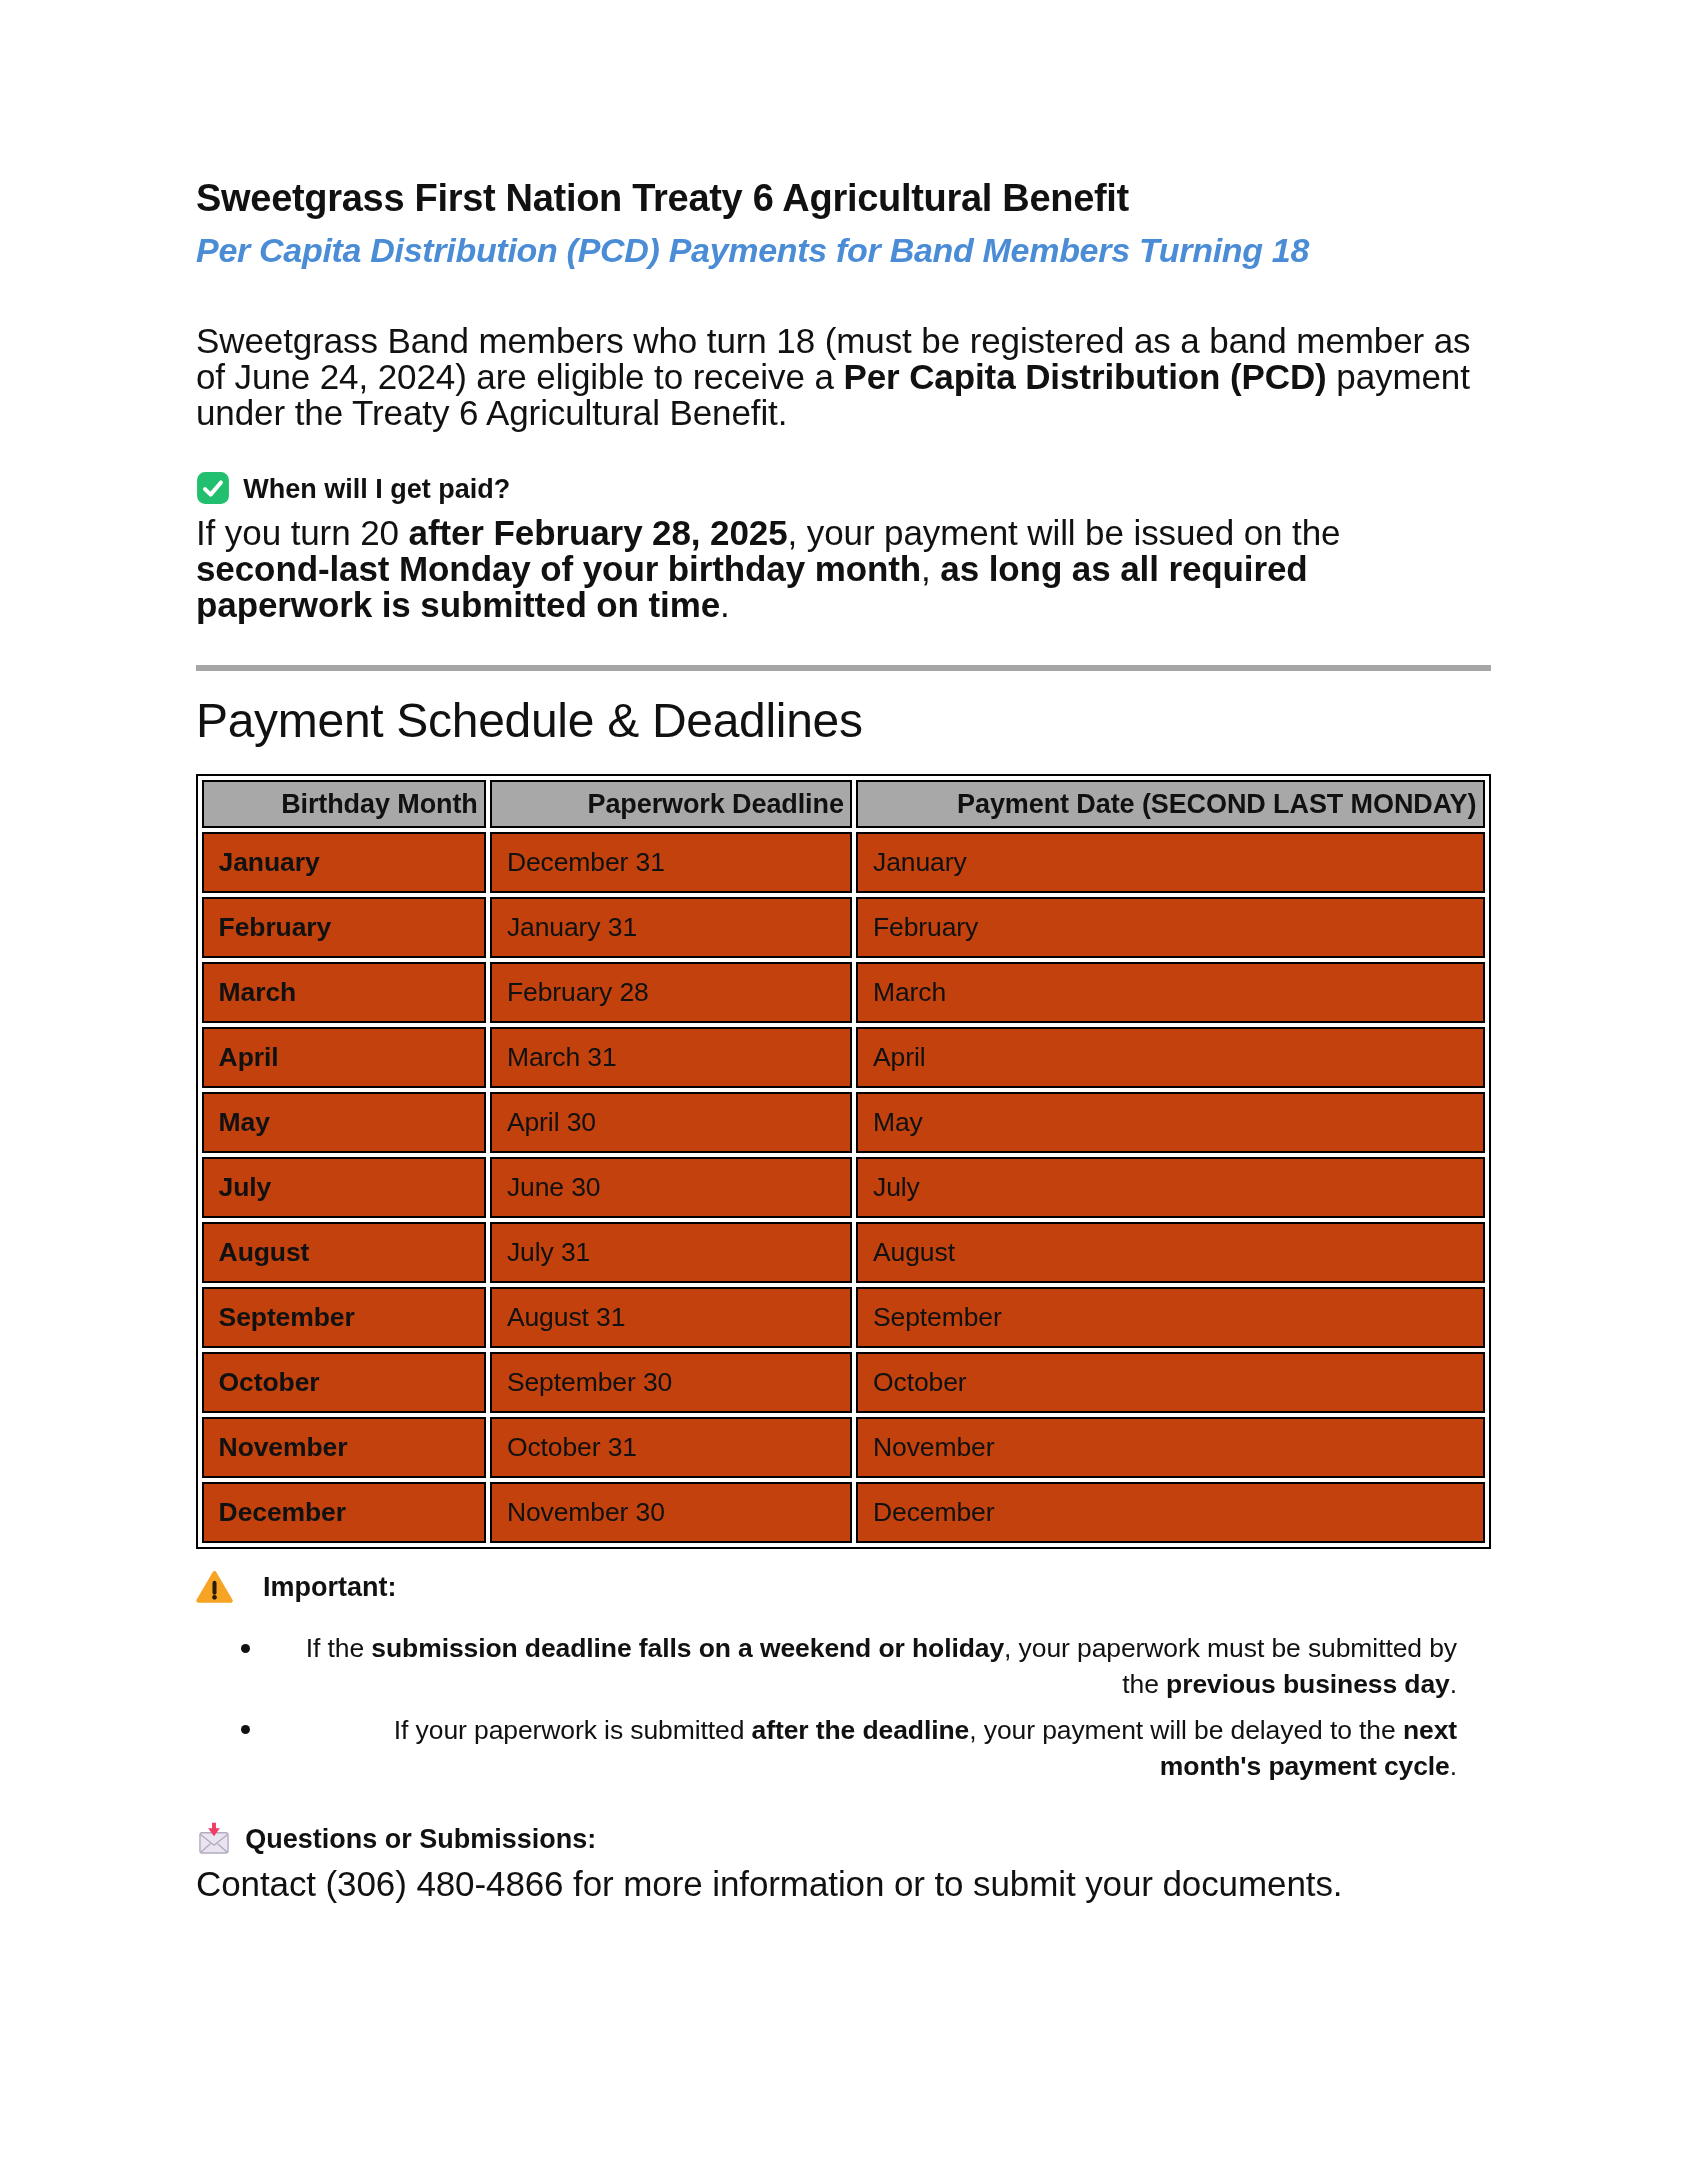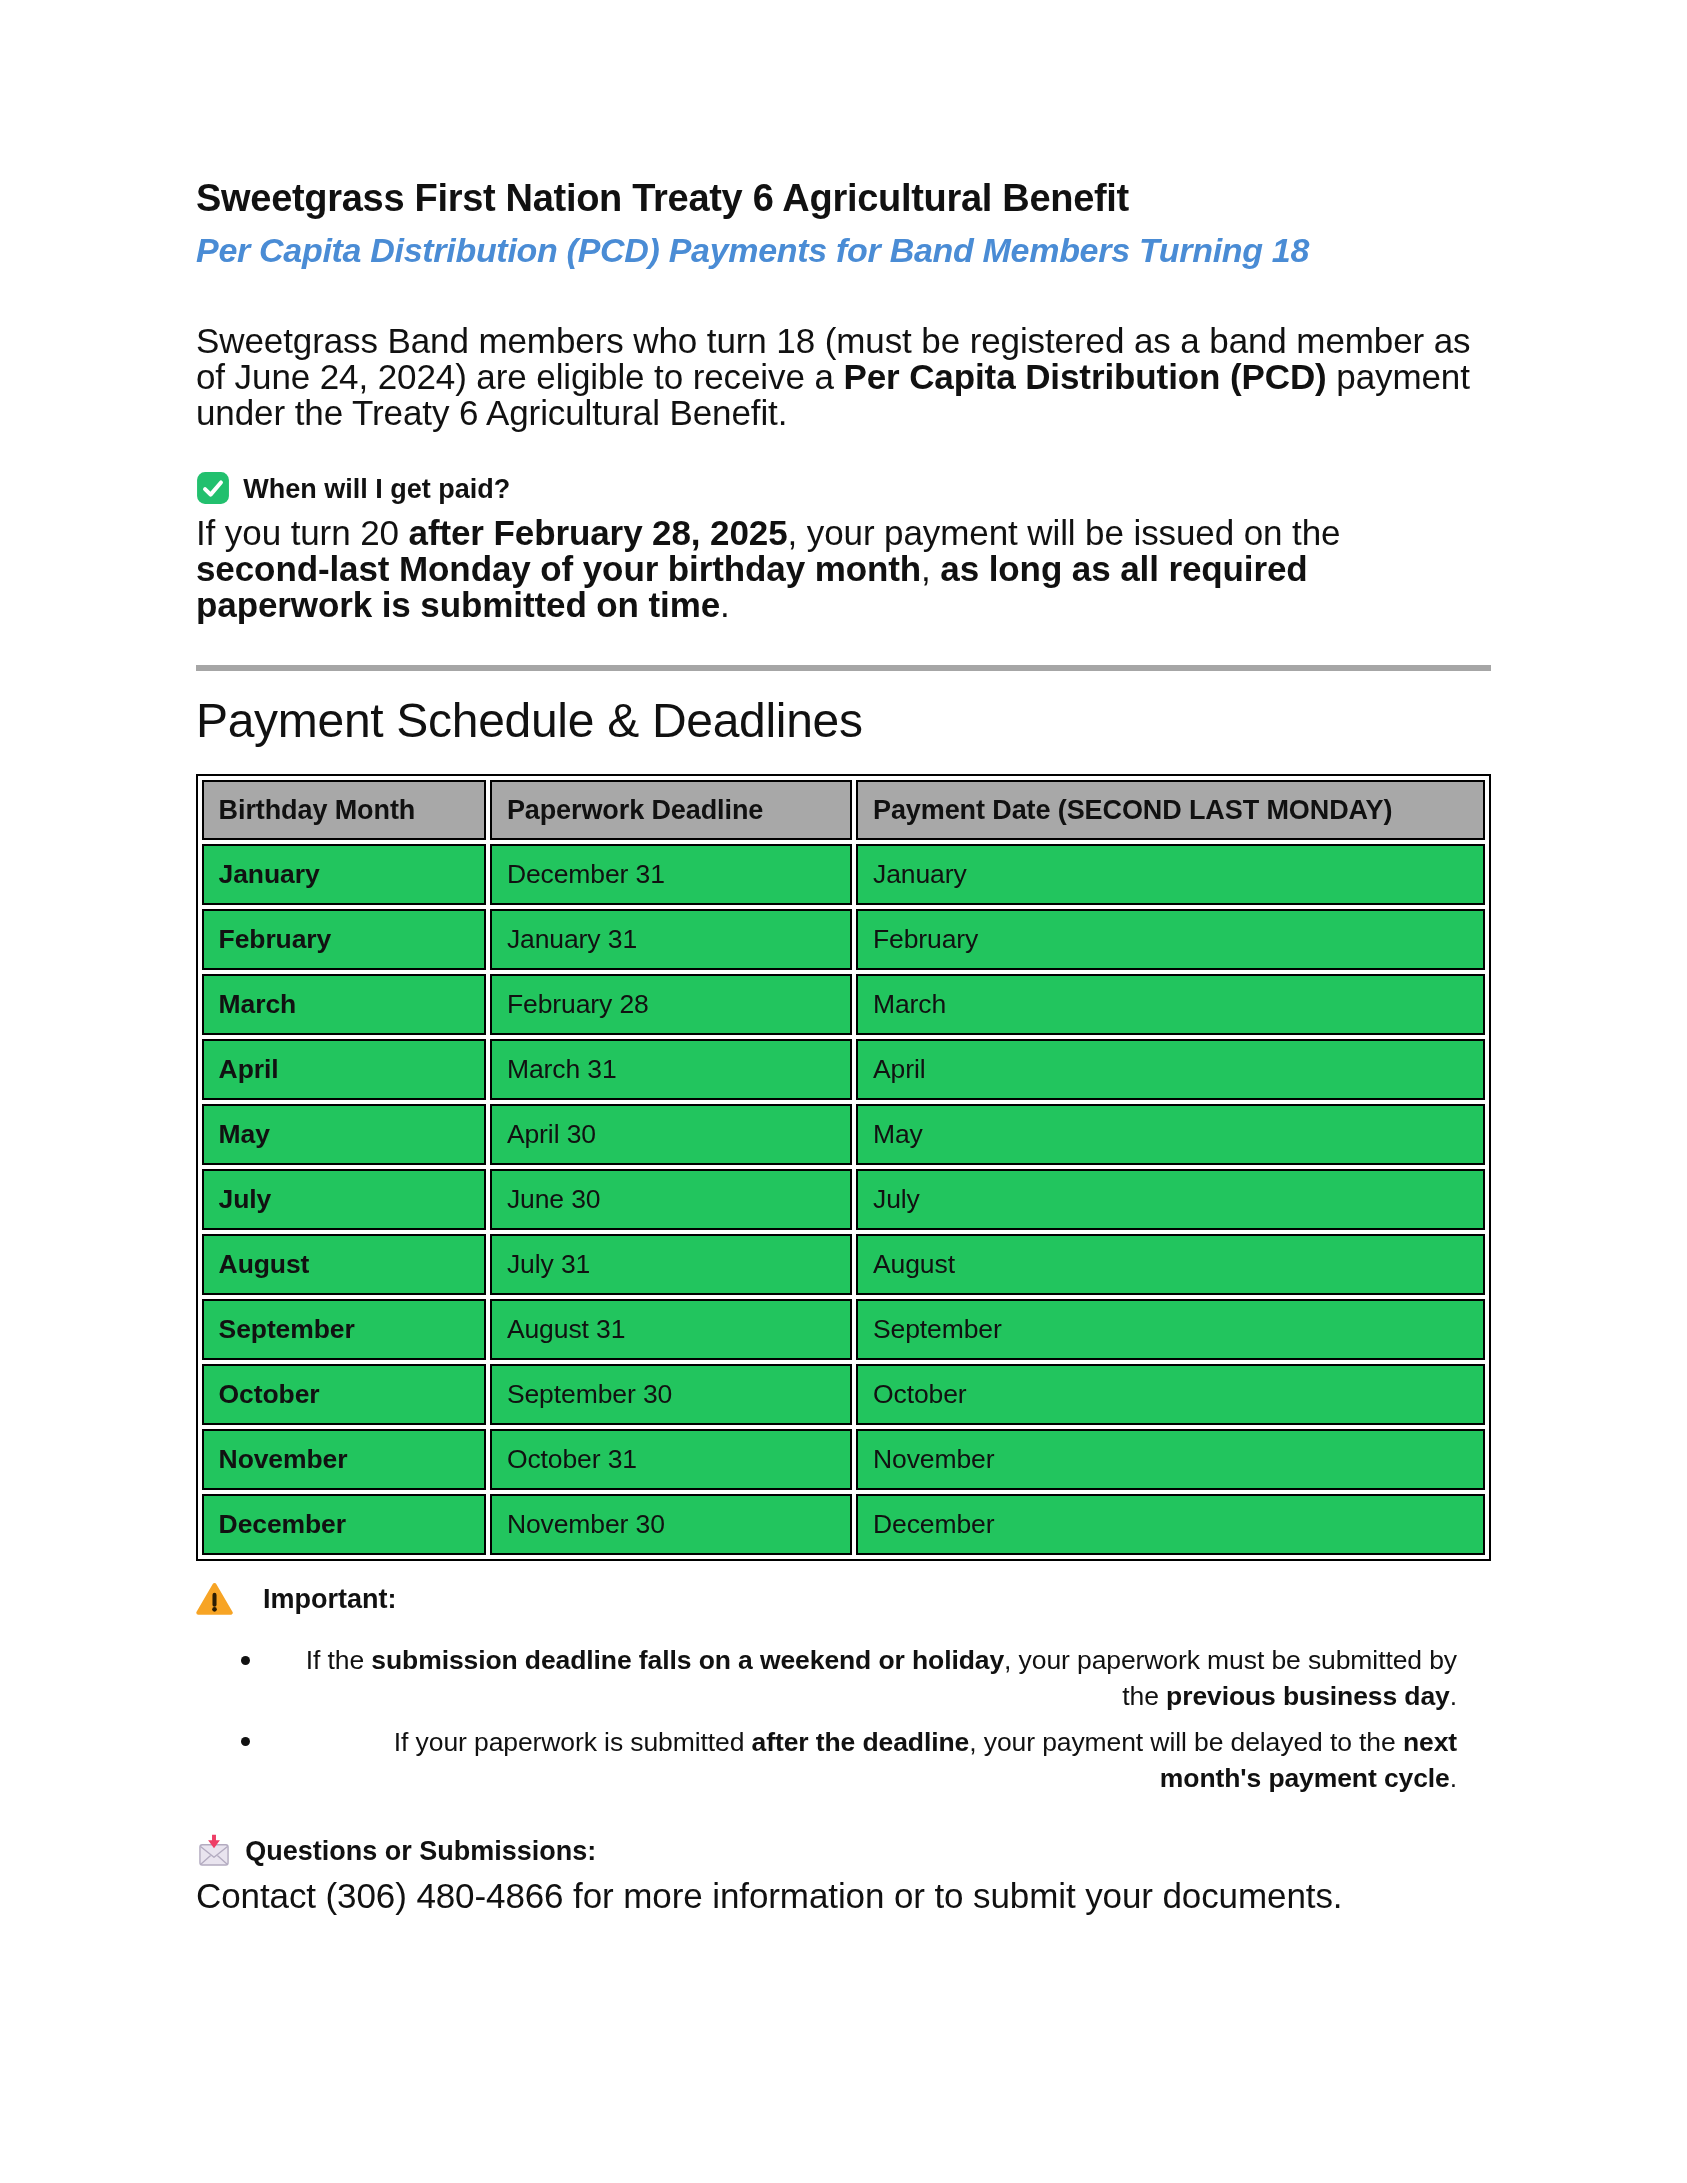--- a/index.html
+++ b/index.html
@@ -48,30 +48,30 @@
   }
   table.schedule{
     width:100%;table-layout:fixed;
     border-collapse:separate;border-spacing:4.6px;
     border:2.6px solid #000;
     margin-top:26.5px;
   }
   table.schedule th{
     background:var(--table-header-bg);
     border:2.6px solid #000;
-    height:60px;text-align:left;vertical-align:middle;
+    height:48px;text-align:right;vertical-align:middle;
     padding:0 6.6px 0 14.6px;
     font-size:27px;font-weight:bold;letter-spacing:-0.1px;
   }
   table.schedule td{
     border:2.6px solid #000;
     height:61px;vertical-align:middle;
     padding:0 6.6px 0 14.6px;
     font-size:26.5px;letter-spacing:-0.1px;
-    background:#22c55e;
+    background:#c2410c;
   }
   table.schedule td.month{font-weight:bold;}
   .important-heading{margin-top:20px;gap:30px;}
   ul.bullets{
     margin:24px 0 0 0;padding:0 0 0 90px;list-style:none;
   }
   ul.bullets li{
     position:relative;font-size:26.5px;line-height:36px;
     max-width:1171px;margin:0 0 9.3px 0;letter-spacing:-0.1px;text-align:right;
   }

